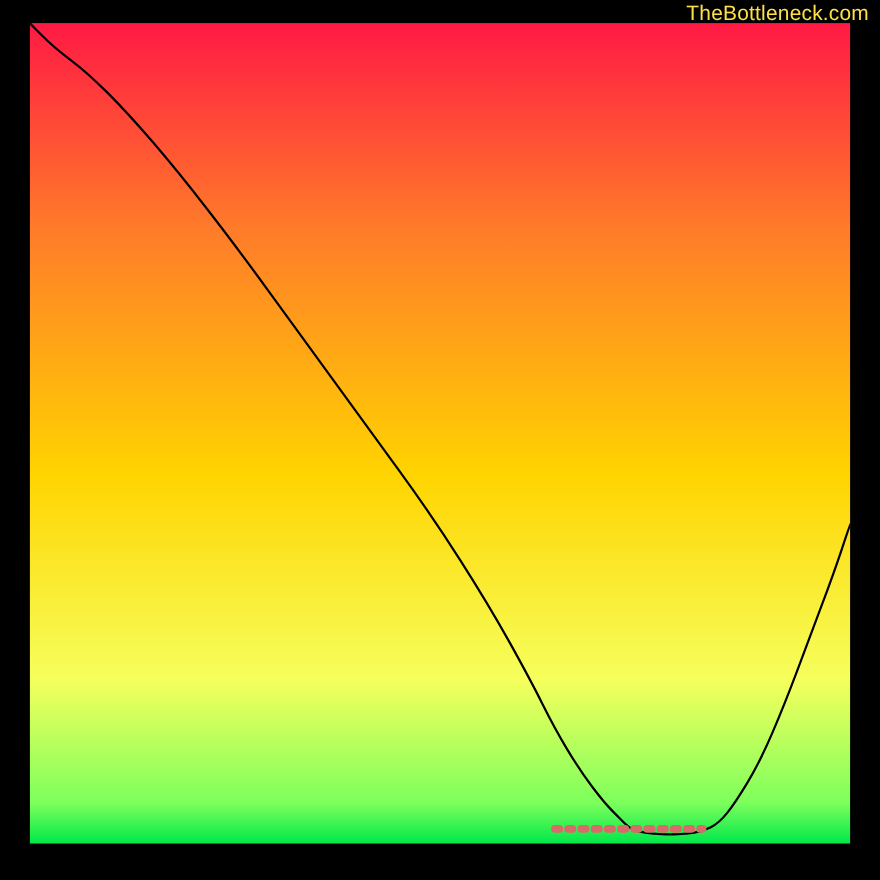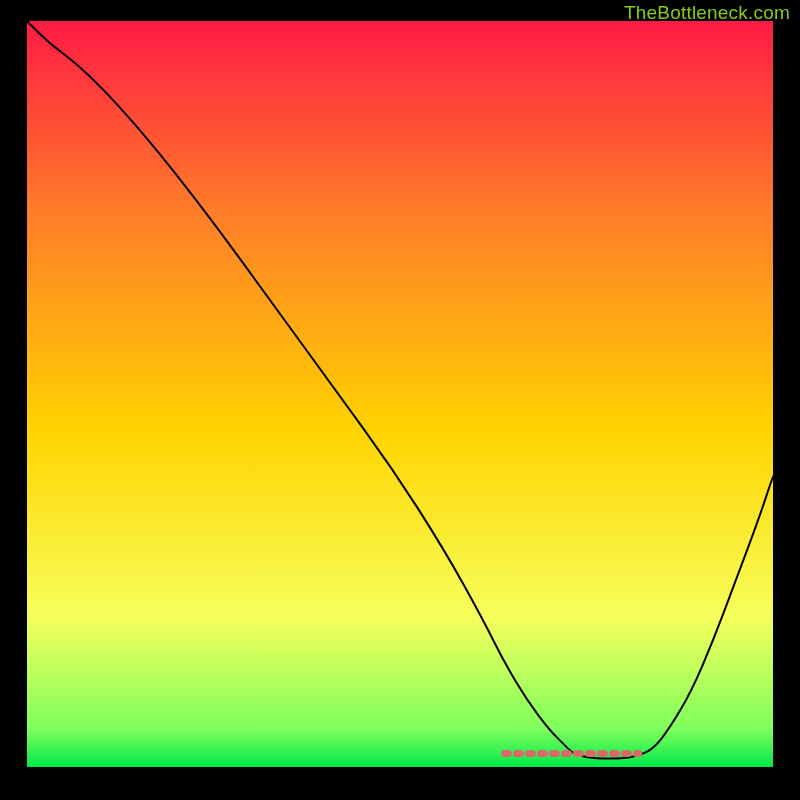--- a/index.html
+++ b/index.html
@@ -8,21 +8,21 @@
   height: 800px;
   background: #000;
   font-family: Arial, sans-serif;
   position: relative;
   overflow: hidden;
 }
 .watermark {
   position: absolute;
   top: 2px;
   right: 10px;
-  color: #84cc16;
+  color: #fde047;
   font-size: 19px;
   font-weight: 500;
   z-index: 10;
   letter-spacing: 0.2px;
 }
 .plot-area {
   position: absolute;
   left: 27px;
   top: 21px;
   width: 746px;

